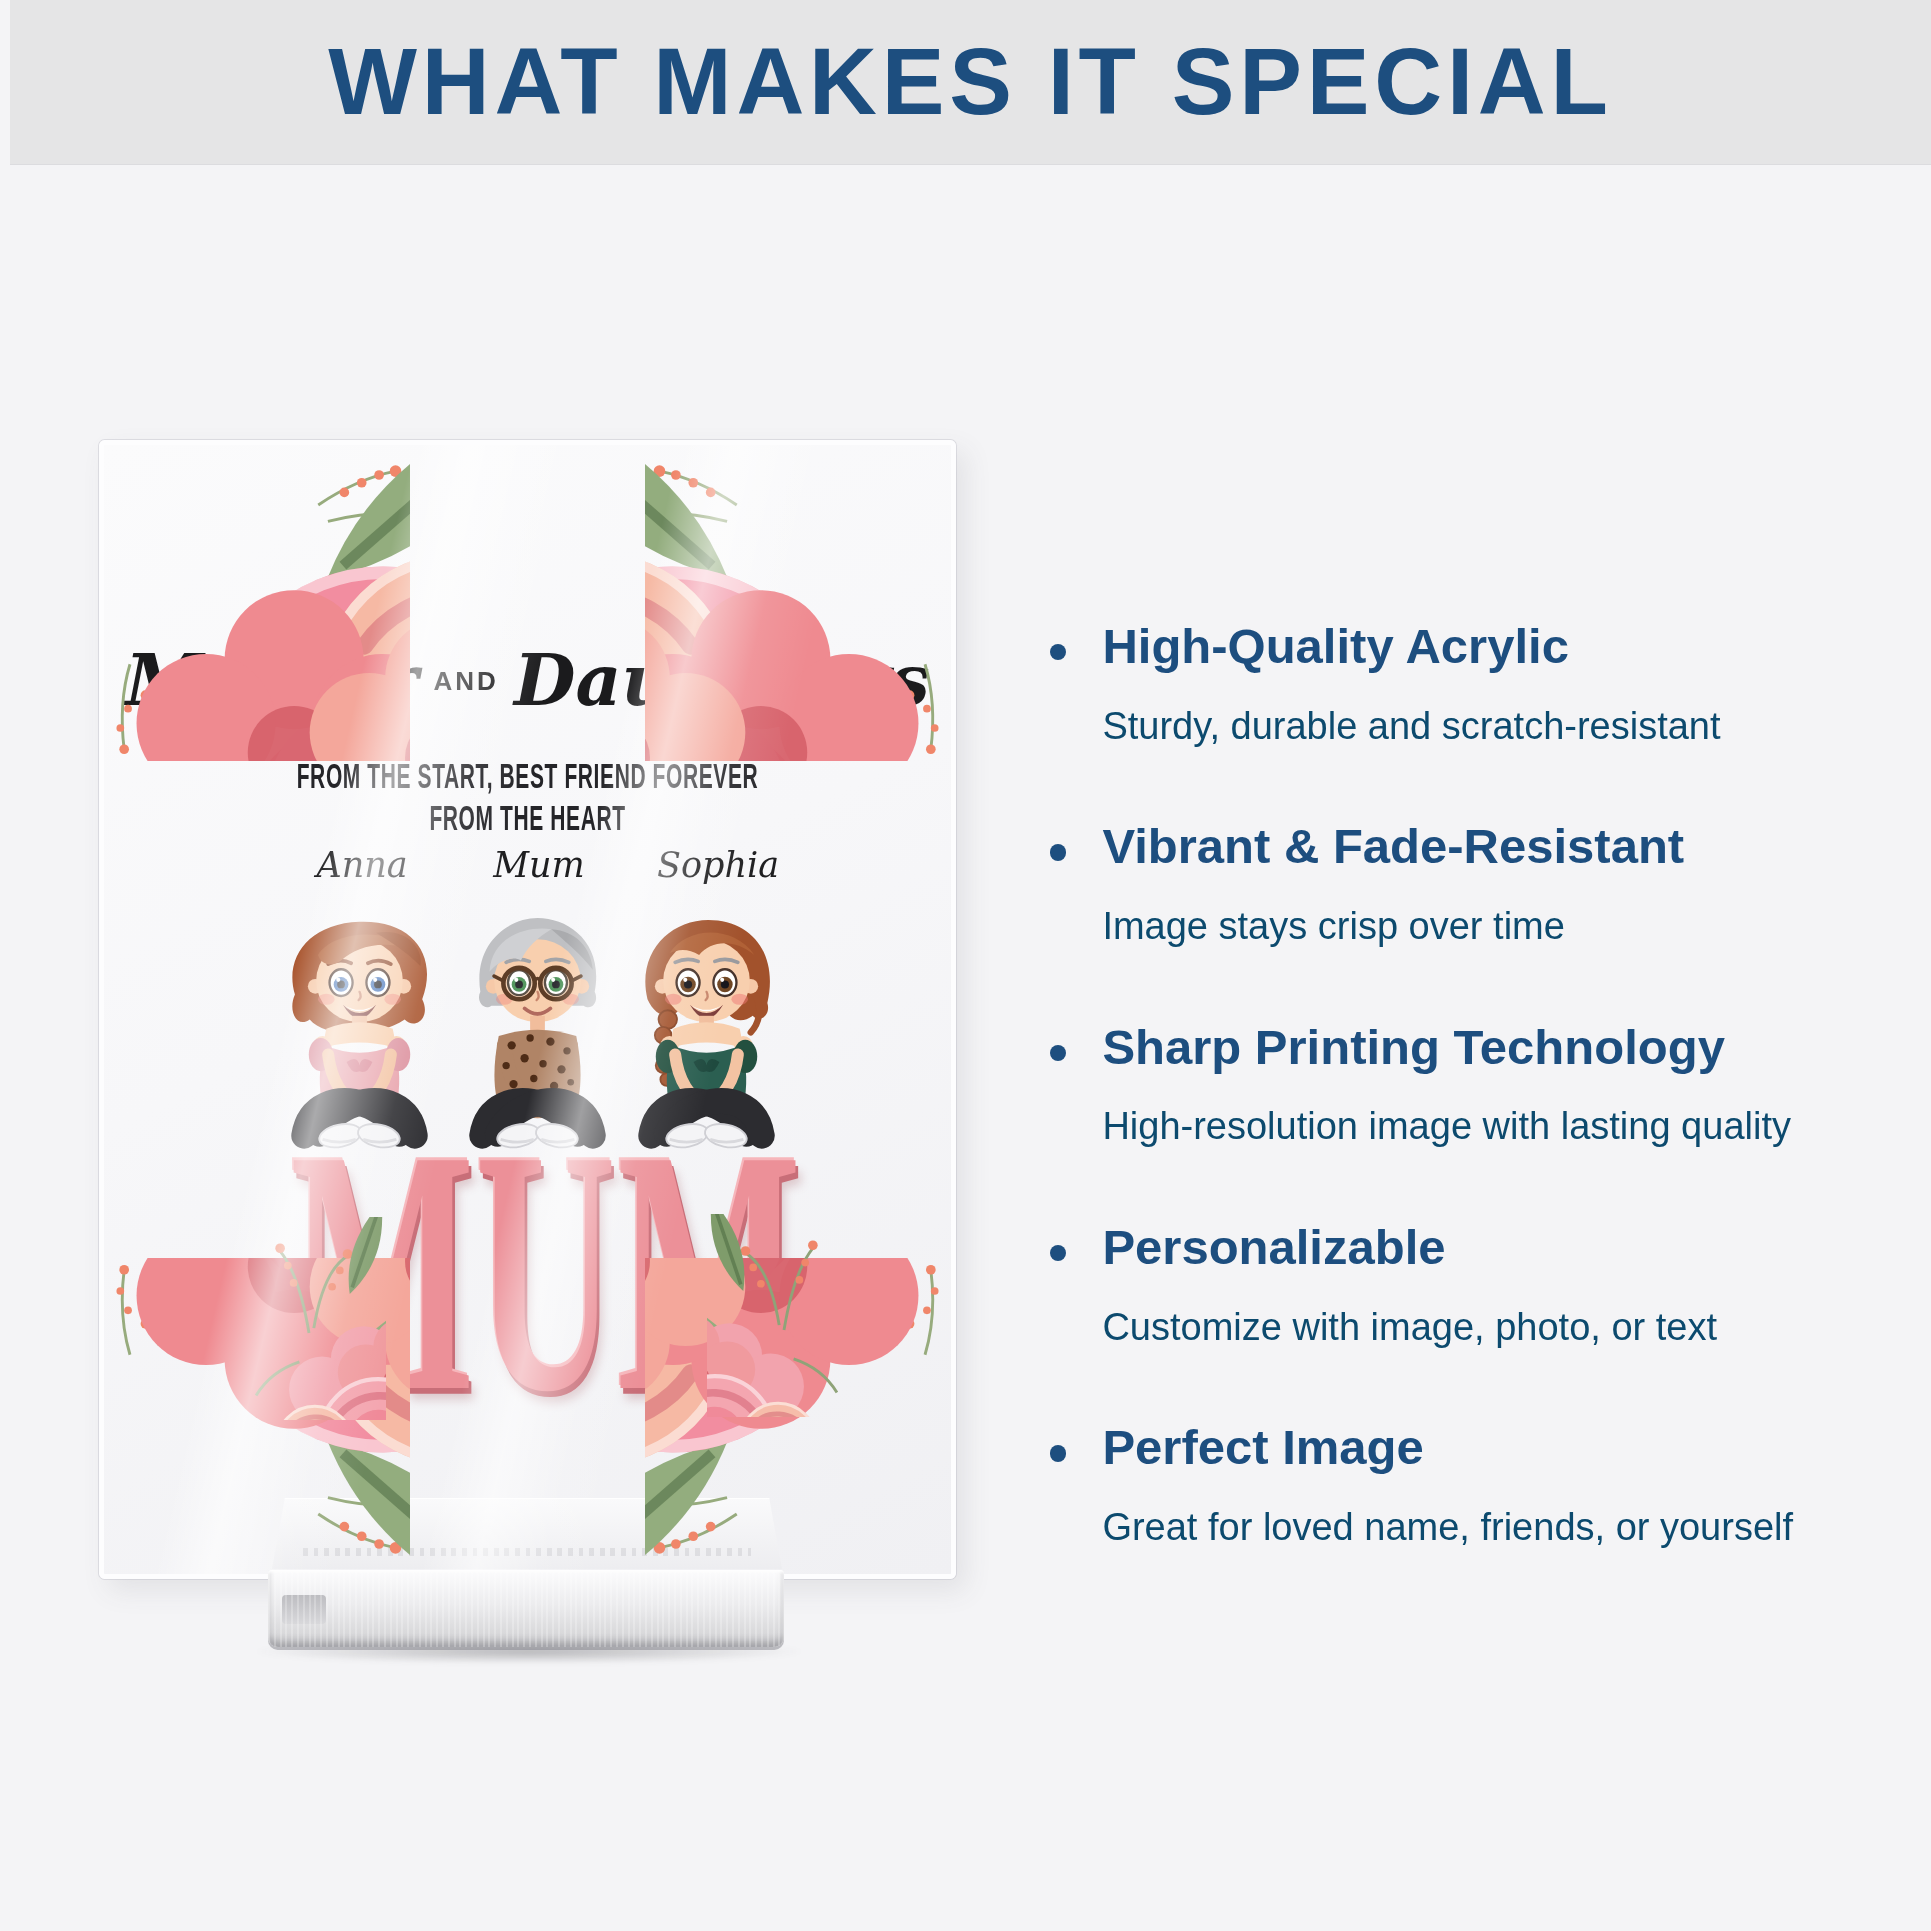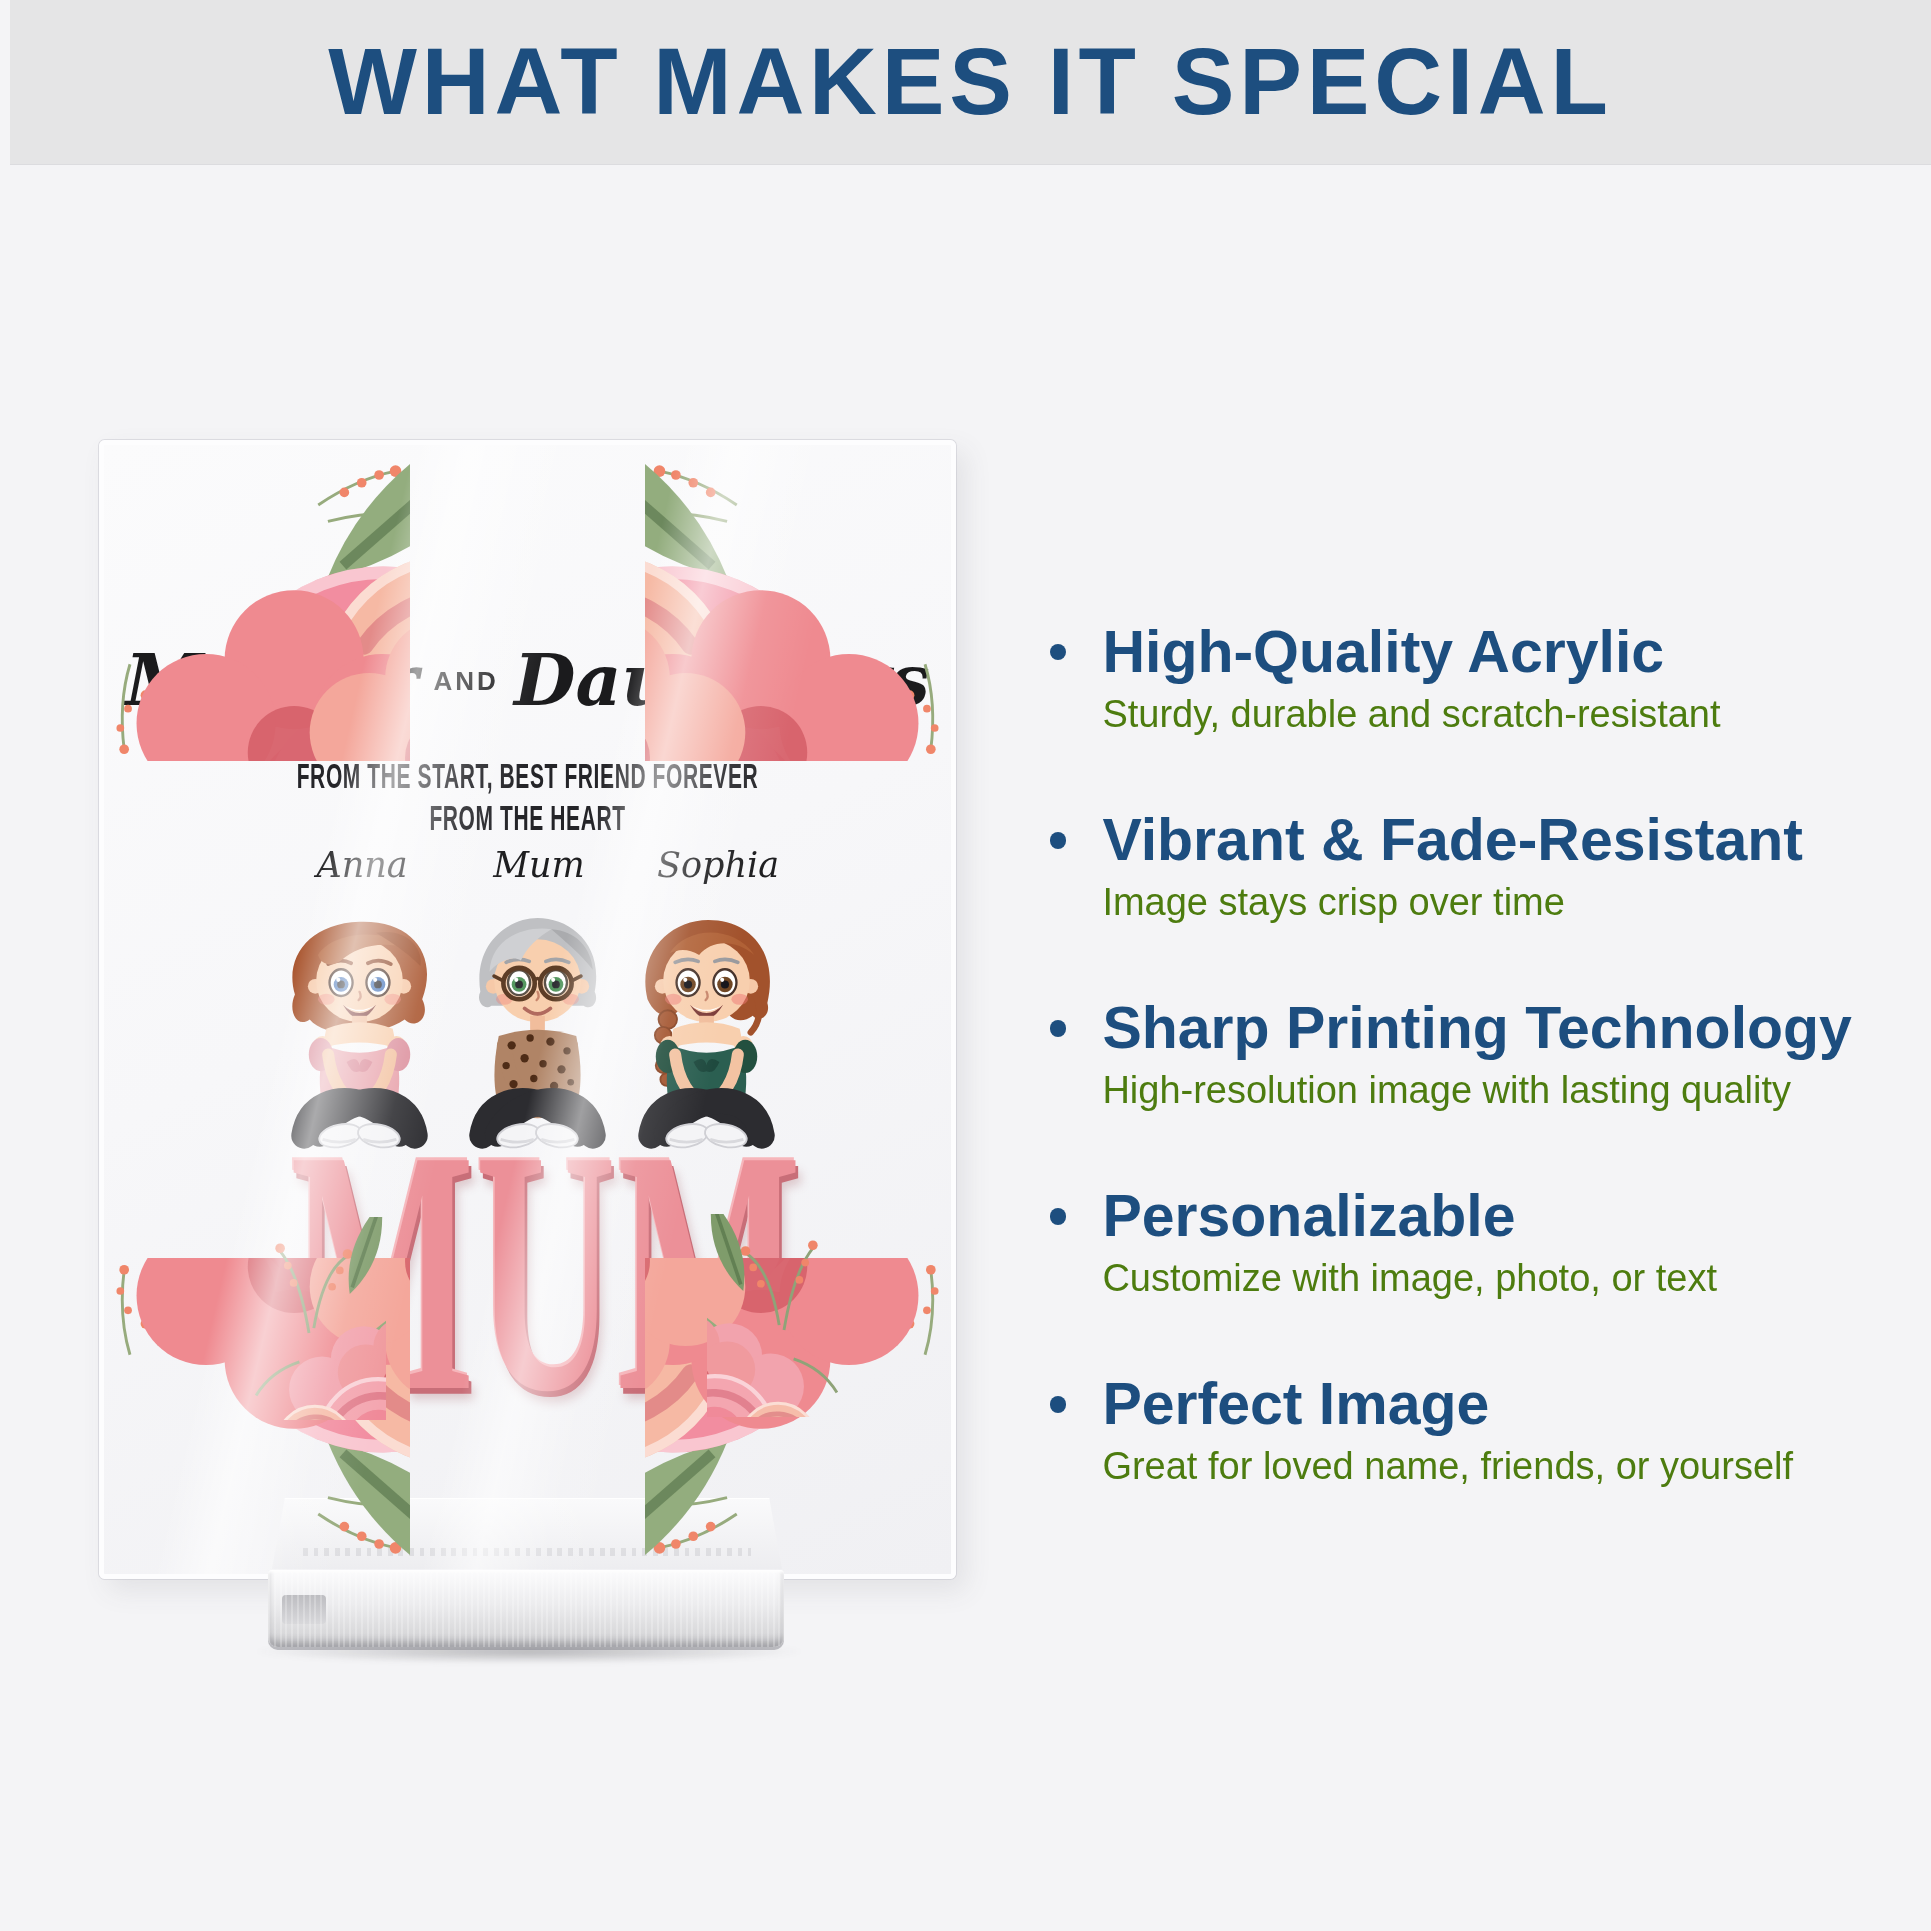--- a/index.html
+++ b/index.html
@@ -11,22 +11,22 @@
         display:flex;align-items:center;justify-content:center;
         border-bottom:1px solid #dcdcdf;}
   .band h1{margin:0;font-size:94px;font-weight:bold;color:#1d4e7f;letter-spacing:4.8px;}
 
   
   .features{position:absolute;left:1050px;top:618px;width:859px;display:flex;
             flex-direction:column;gap:68px;}
   .feature{display:flex;align-items:flex-start;}
   .bullet{width:16.4px;height:16.4px;border-radius:50%;background:#1d4e7f;flex:none;
           margin:26px 36px 0 0;}
-  .ftitle{font-size:59px;font-weight:bold;color:#1d4e7f;line-height:1.18;}
-  .fdesc{font-size:38px;color:#4d7c0f;margin-top:3px;line-height:1.25;}
+  .ftitle{font-size:49px;font-weight:bold;color:#1d4e7f;line-height:1.18;}
+  .fdesc{font-size:38px;color:#0c4a6e;margin-top:27px;line-height:1.25;}
 
   
   .plaque{position:absolute;left:99px;top:440px;width:857px;height:1139px;
           box-sizing:border-box;border:5.8px solid #fdfdfe;border-radius:5.8px;
           background:linear-gradient(155deg,#fbfbfc 0%,#f7f7f9 45%,#f0f0f3 100%);
           box-shadow:0 0 0 1px rgba(185,185,195,.38),9.7px 11.6px 27px rgba(80,80,90,.10);}
   .plaque .glare{position:absolute;inset:0;z-index:9;pointer-events:none;
           background:linear-gradient(103deg,
             transparent 28%,rgba(255,255,255,.6) 33%,rgba(255,255,255,.12) 40%,transparent 45%,
             transparent 52%,rgba(255,255,255,.55) 57%,rgba(255,255,255,.1) 63%,transparent 68%);}

